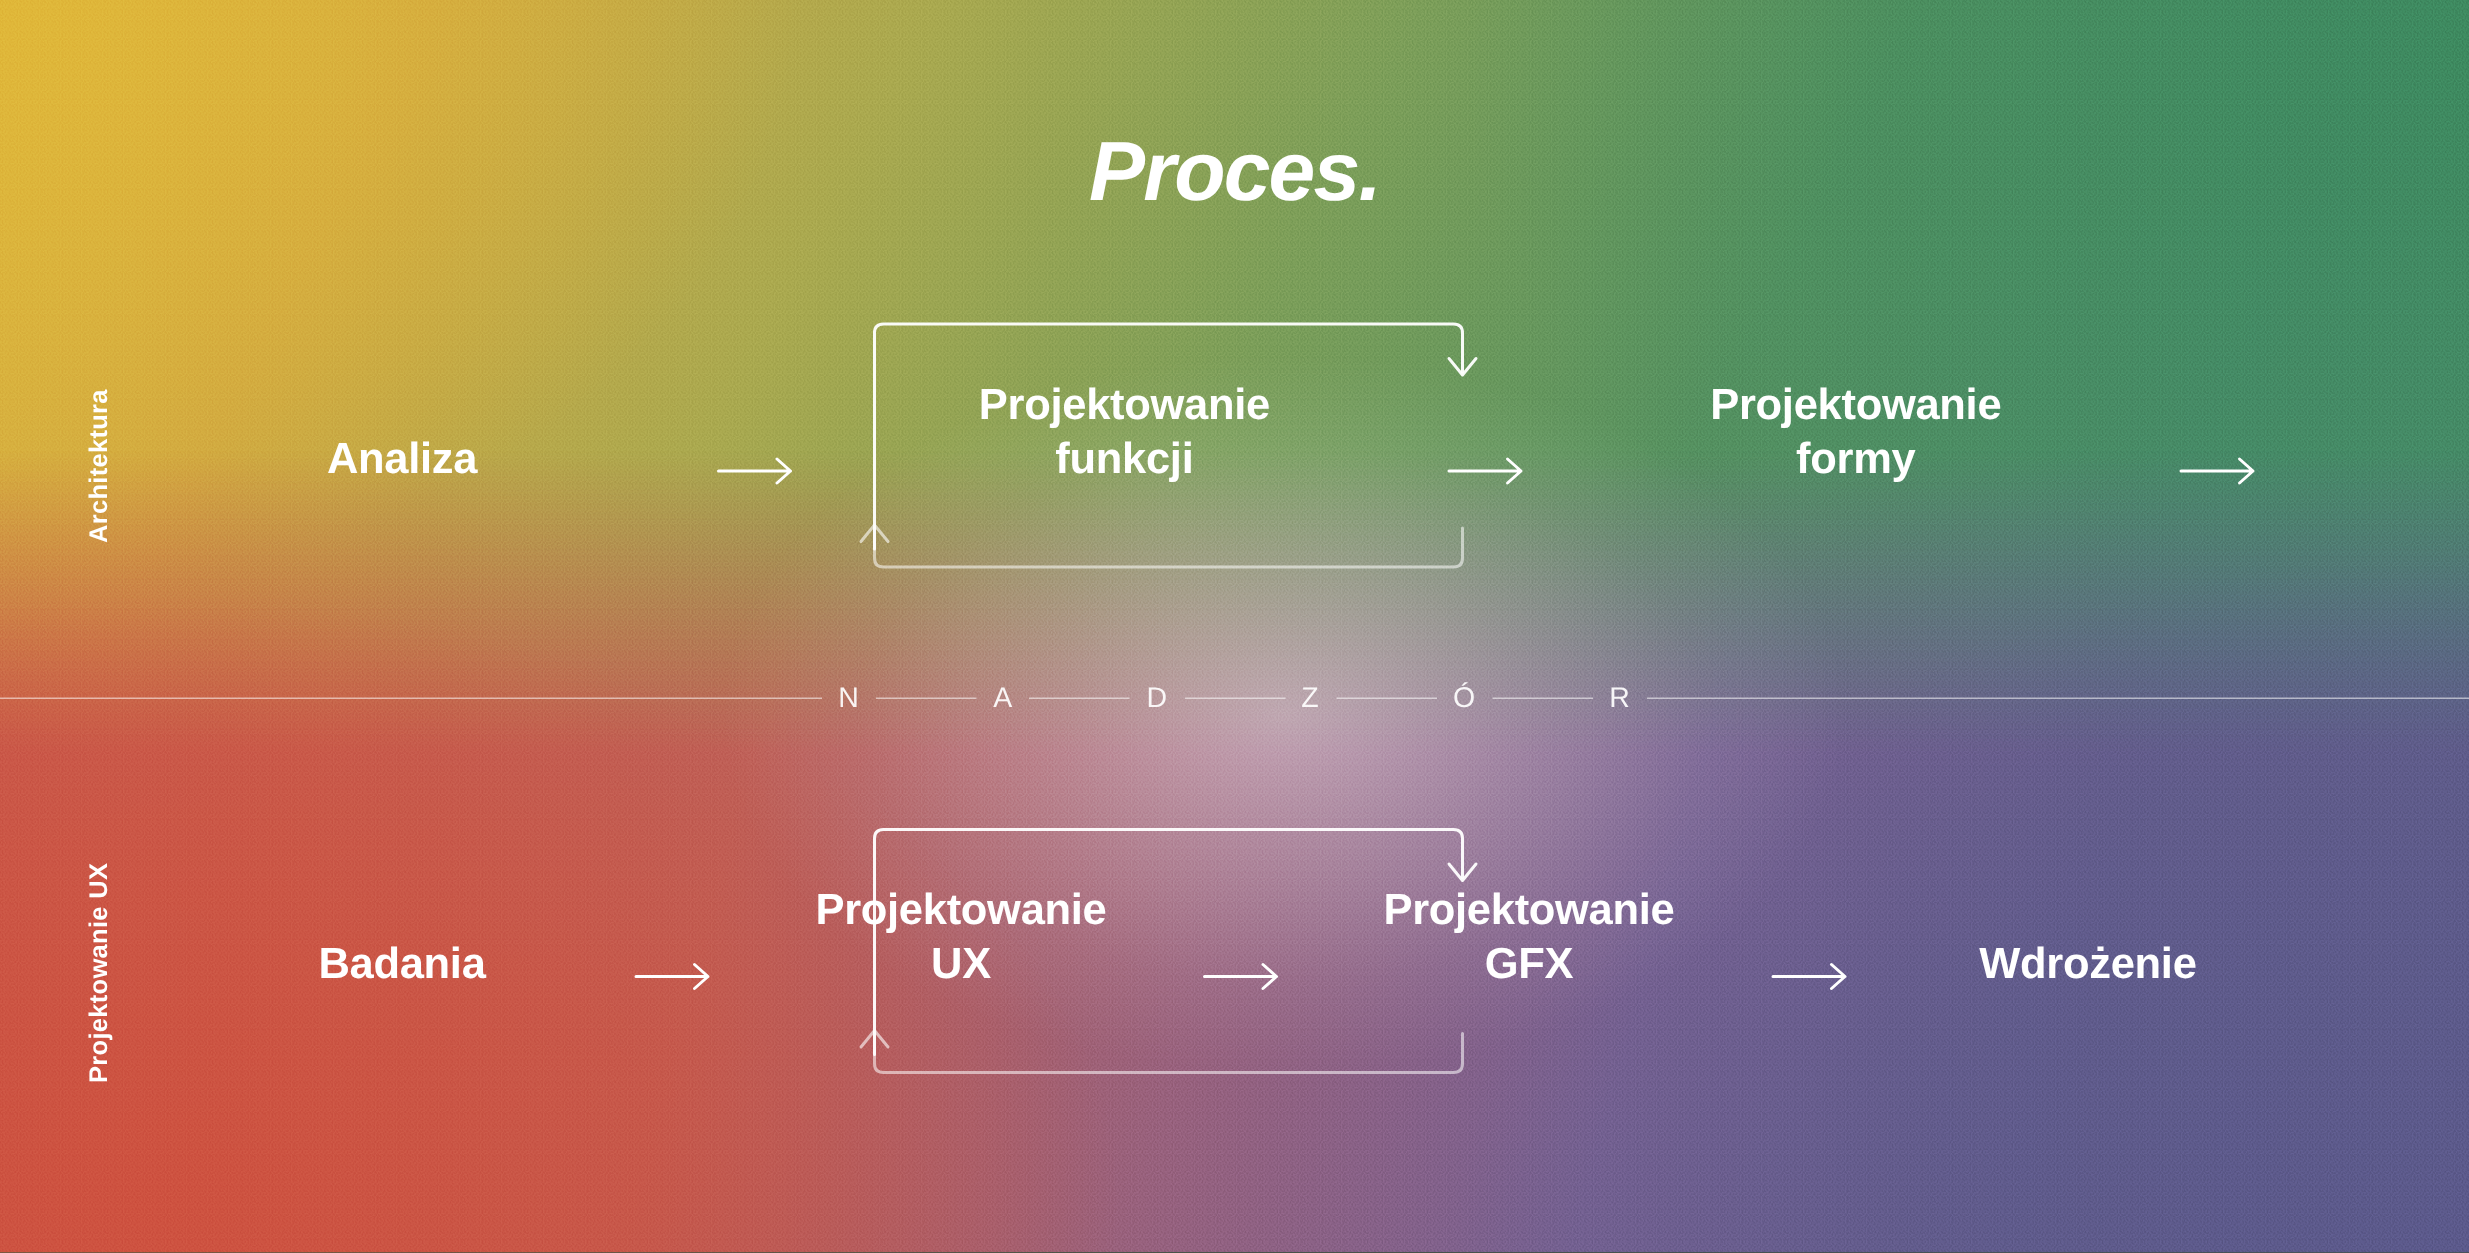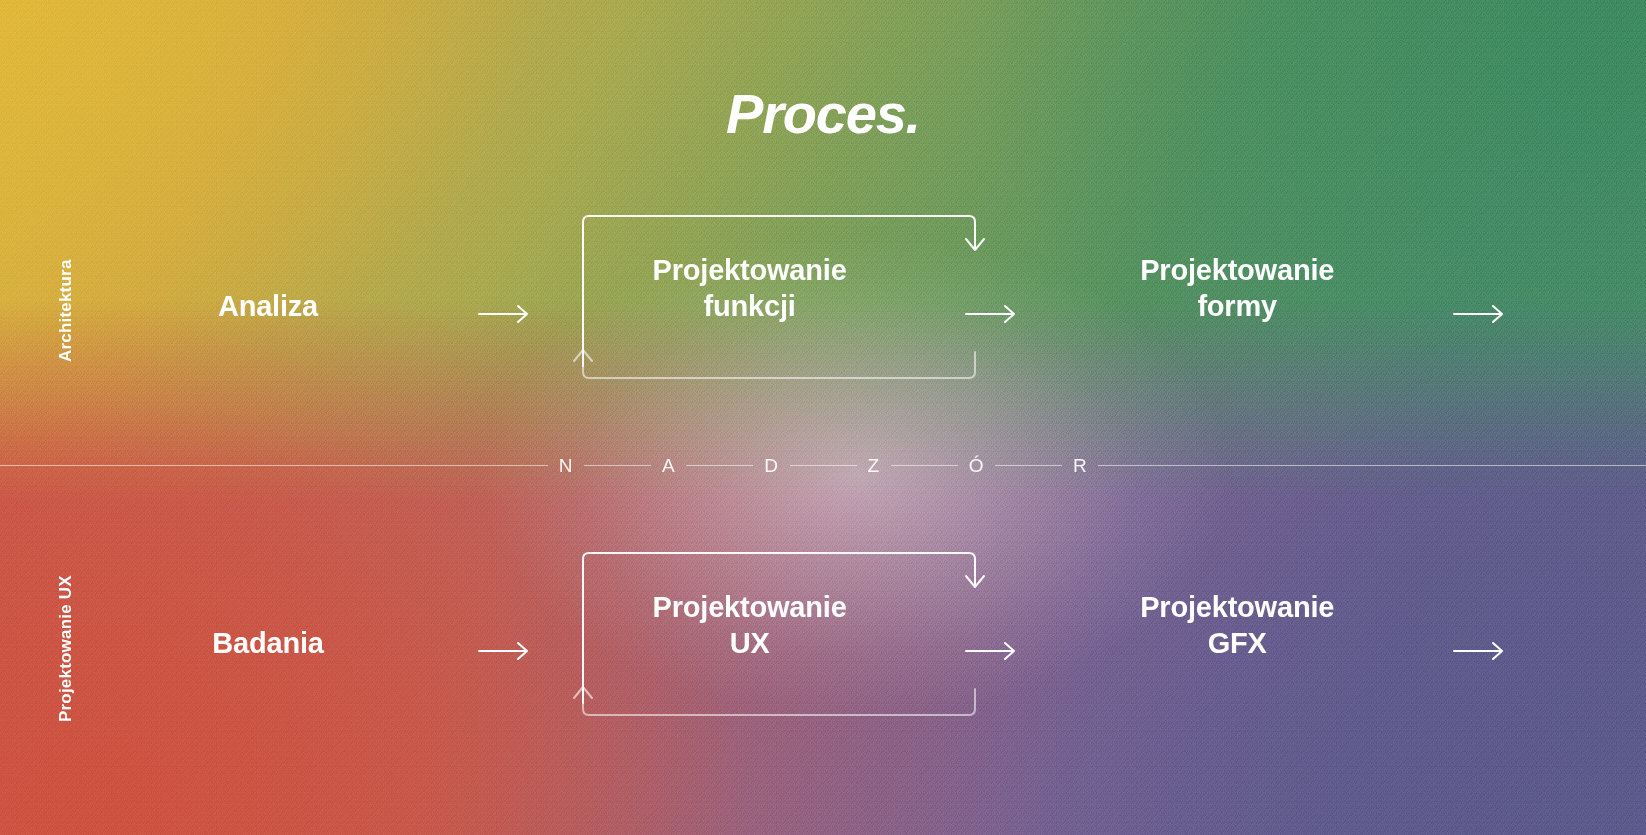--- a/index.html
+++ b/index.html
@@ -278,16 +278,17 @@
 
       <div class="stage-node wide">Projektowanie
 GFX</div>
 
       <div class="flow-arrow">
         <svg width="58" height="22" viewBox="0 0 58 22">
           <path d="M2 11 H50 M41 3 L50 11 L41 19" fill="none" stroke="#ffffff" stroke-width="2" stroke-linecap="round" stroke-linejoin="round"></path>
         </svg>
       </div>
 
+      <div class="stage-node">Wdrożenie</div>
     </div>
 
   </div>
 </div>
 
 </body></html>

